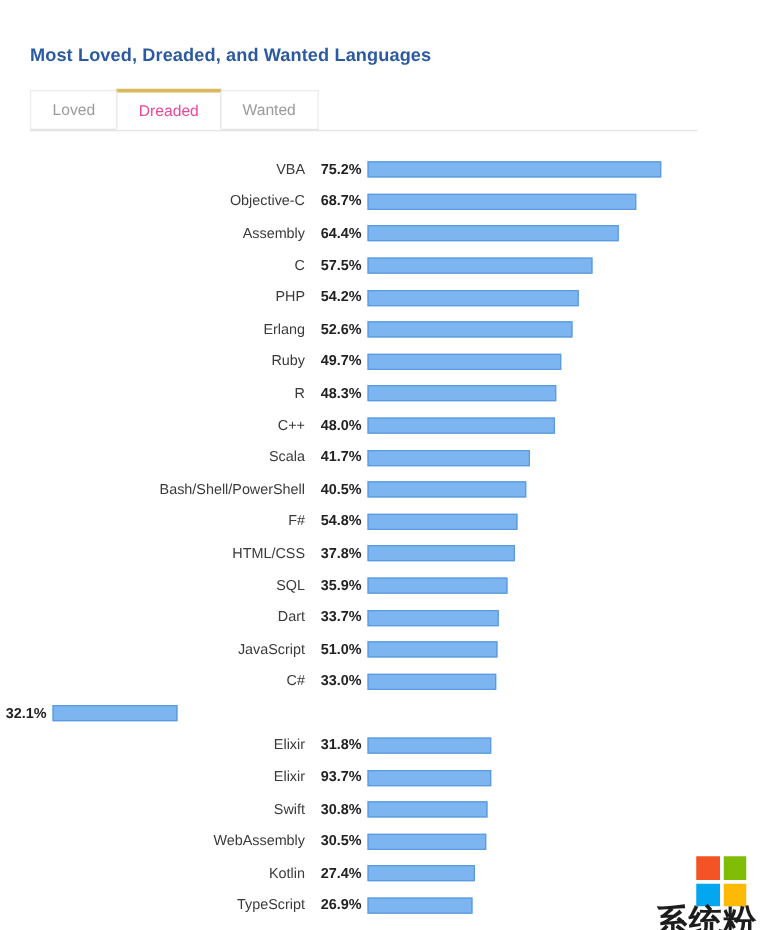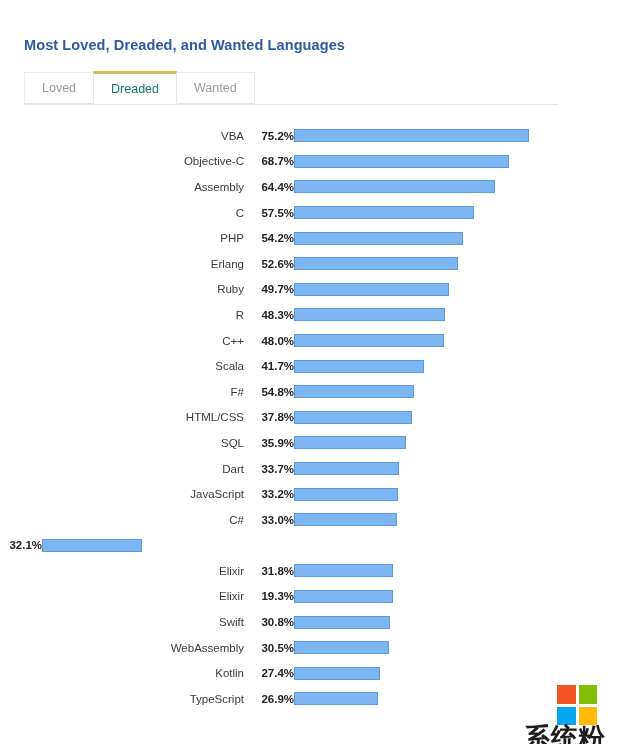--- a/index.html
+++ b/index.html
@@ -48,21 +48,21 @@
     font-size: 12.5px;
     color: #9b9b9b;
     background: #ffffff;
     border: 1px solid #ececec;
     border-bottom: 1px solid #e4e4e4;
     margin-right: -1px;
     cursor: pointer;
     white-space: nowrap;
   }
   .tab.active {
-    color: #0f766e;
+    color: #ec4899;
     background: #ffffff;
     border: 1px solid #e6e6e6;
     border-top: 3px solid #d9b860;
     border-bottom: 1px solid #ffffff;
     z-index: 3;
     height: 33px;
   }
 
   
   .chart {
@@ -80,21 +80,21 @@
     width: 252px;
     text-align: right;
     padding-right: 8px;
     font-size: 11.5px;
     color: #3a3a3a;
     white-space: nowrap;
     overflow: hidden;
   }
   .row-value {
     width: 42px;
-    text-align: right;
+    text-align: center;
     font-size: 11.5px;
     font-weight: bold;
     color: #222222;
     white-space: nowrap;
   }
   .bar-track {
     position: relative;
     flex: 1;
     height: 25.6px;
     display: flex;
@@ -229,20 +229,27 @@
         </div>
       </div>
       <div class="row">
         <div class="row-label">Scala</div>
         <div class="row-value">41.7%</div>
         <div class="bar-track">
           <div class="bar" style="width: 130.312px; background: rgb(124, 181, 240); border-color: rgb(90, 154, 224);"></div>
         </div>
       </div>
       <div class="row">
+        <div class="row-label">Bash/Shell/PowerShell</div>
+        <div class="row-value">40.5%</div>
+        <div class="bar-track">
+          <div class="bar" style="width: 126.562px; background: rgb(124, 181, 240); border-color: rgb(90, 154, 224);"></div>
+        </div>
+      </div>
+      <div class="row">
         <div class="row-label">F#</div>
         <div class="row-value">54.8%</div>
         <div class="bar-track">
           <div class="bar" style="width: 119.687px; background: rgb(124, 181, 240); border-color: rgb(90, 154, 224);"></div>
         </div>
       </div>
       <div class="row">
         <div class="row-label">HTML/CSS</div>
         <div class="row-value">37.8%</div>
         <div class="bar-track">
@@ -258,21 +265,21 @@
       </div>
       <div class="row">
         <div class="row-label">Dart</div>
         <div class="row-value">33.7%</div>
         <div class="bar-track">
           <div class="bar" style="width: 105.312px; background: rgb(124, 181, 240); border-color: rgb(90, 154, 224);"></div>
         </div>
       </div>
       <div class="row">
         <div class="row-label">JavaScript</div>
-        <div class="row-value">33.2%</div>
+        <div class="row-value">51.0%</div>
         <div class="bar-track">
           <div class="bar" style="width: 103.75px; background: rgb(124, 181, 240); border-color: rgb(90, 154, 224);"></div>
         </div>
       </div>
       <div class="row">
         <div class="row-label">C#</div>
         <div class="row-value">33.0%</div>
         <div class="bar-track">
           <div class="bar" style="width: 103.125px; background: rgb(124, 181, 240); border-color: rgb(90, 154, 224);"></div>
         </div>
@@ -285,21 +292,21 @@
       </div>
       <div class="row">
         <div class="row-label">Elixir</div>
         <div class="row-value">31.8%</div>
         <div class="bar-track">
           <div class="bar" style="width: 99.375px; background: rgb(124, 181, 240); border-color: rgb(90, 154, 224);"></div>
         </div>
       </div>
       <div class="row">
         <div class="row-label">Elixir</div>
-        <div class="row-value">19.3%</div>
+        <div class="row-value">93.7%</div>
         <div class="bar-track">
           <div class="bar" style="width: 99.0625px; background: rgb(124, 181, 240); border-color: rgb(90, 154, 224);"></div>
         </div>
       </div>
       <div class="row">
         <div class="row-label">Swift</div>
         <div class="row-value">30.8%</div>
         <div class="bar-track">
           <div class="bar" style="width: 96.25px; background: rgb(124, 181, 240); border-color: rgb(90, 154, 224);"></div>
         </div>

